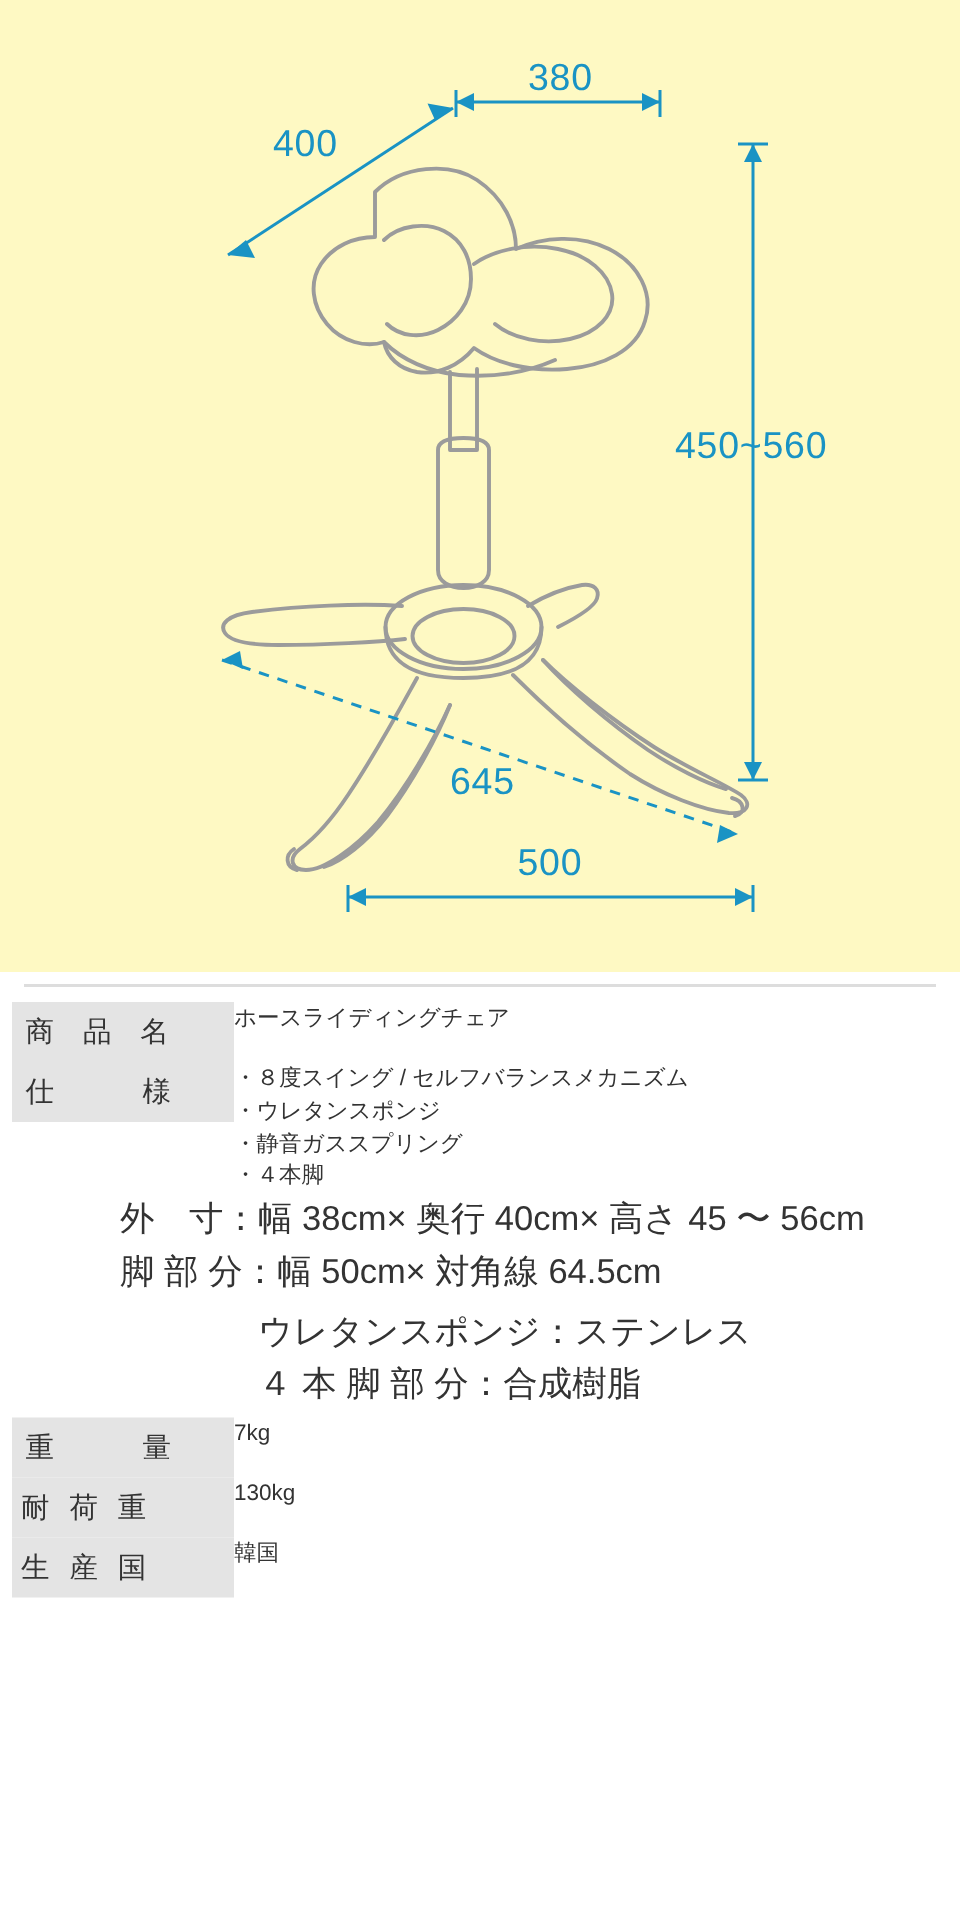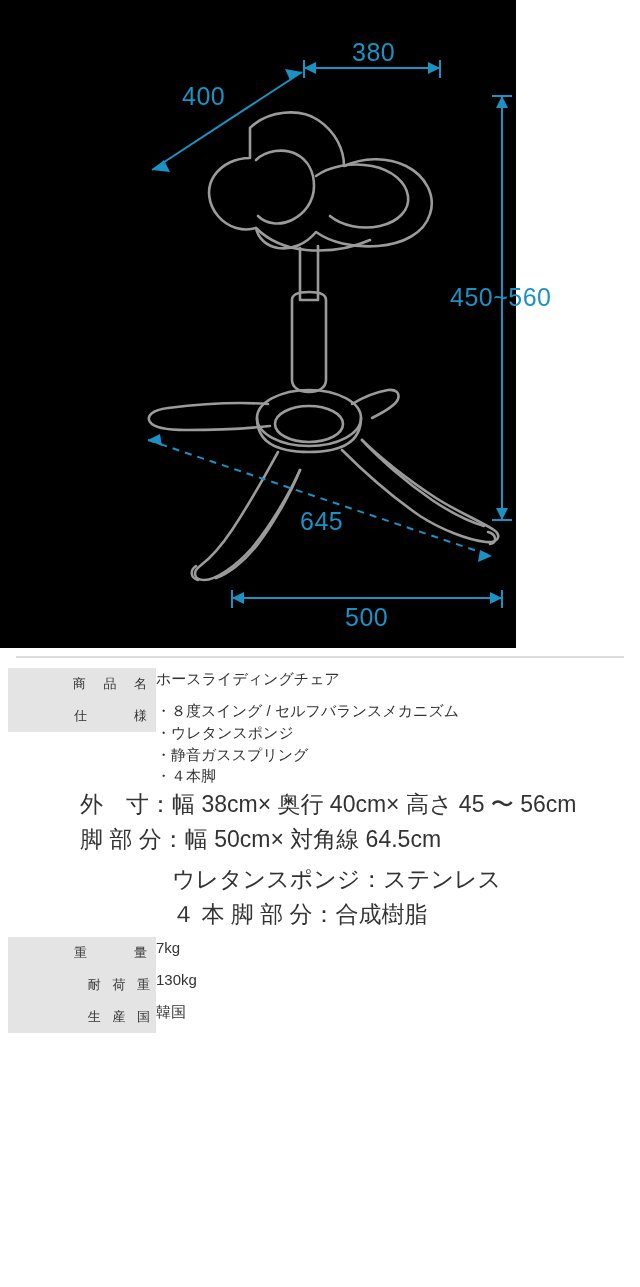--- a/index.html
+++ b/index.html
@@ -12,39 +12,39 @@
     height: 1287px;
     font-family: "Liberation Sans", "DejaVu Sans", sans-serif;
     color: #333333;
     position: relative;
     overflow: hidden;
   }
 
   
   .diagram {
     position: relative;
-    width: 516px;
+    width: 640px;
     height: 648px;
-    background: #000000;
+    background: #fef9c3;
   }
   .diagram svg {
     display: block;
   }
   .dim-label {
     position: absolute;
     color: #1a93c4;
     font-size: 25px;
     letter-spacing: 0.5px;
     white-space: nowrap;
   }
   .lbl-380 { left: 352px; top: 38px; }
   .lbl-400 { left: 182px; top: 82px; }
   .lbl-450 { left: 450px; top: 283px; }
   .lbl-645 { left: 300px; top: 507px; }
-  .lbl-500 { left: 345px; top: 603px; text-align: right; }
+  .lbl-500 { left: 345px; top: 561px; text-align: right; }
 
   
   .spec-wrap {
     padding: 0 8px;
     box-sizing: border-box;
     width: 640px;
   }
   .divider {
     height: 2px;
     background: #dddddd;
@@ -59,22 +59,22 @@
     vertical-align: top;
     padding: 0;
   }
   .th-cell {
     width: 148px;
     padding: 0 6px 8px 6px;
   }
   .th-box {
     background: #e4e4e4;
     color: #333333;
-    font-size: 13px;
-    text-align: right;
+    font-size: 19px;
+    text-align: left;
     padding: 7px 2px;
     letter-spacing: 7px;
     text-indent: 7px;
     white-space: nowrap;
   }
   .th-box.narrow { letter-spacing: 4px; text-indent: 4px; }
   .val-cell {
     padding: 5px 4px 10px 8px;
     font-size: 15px;
     line-height: 1.45;

